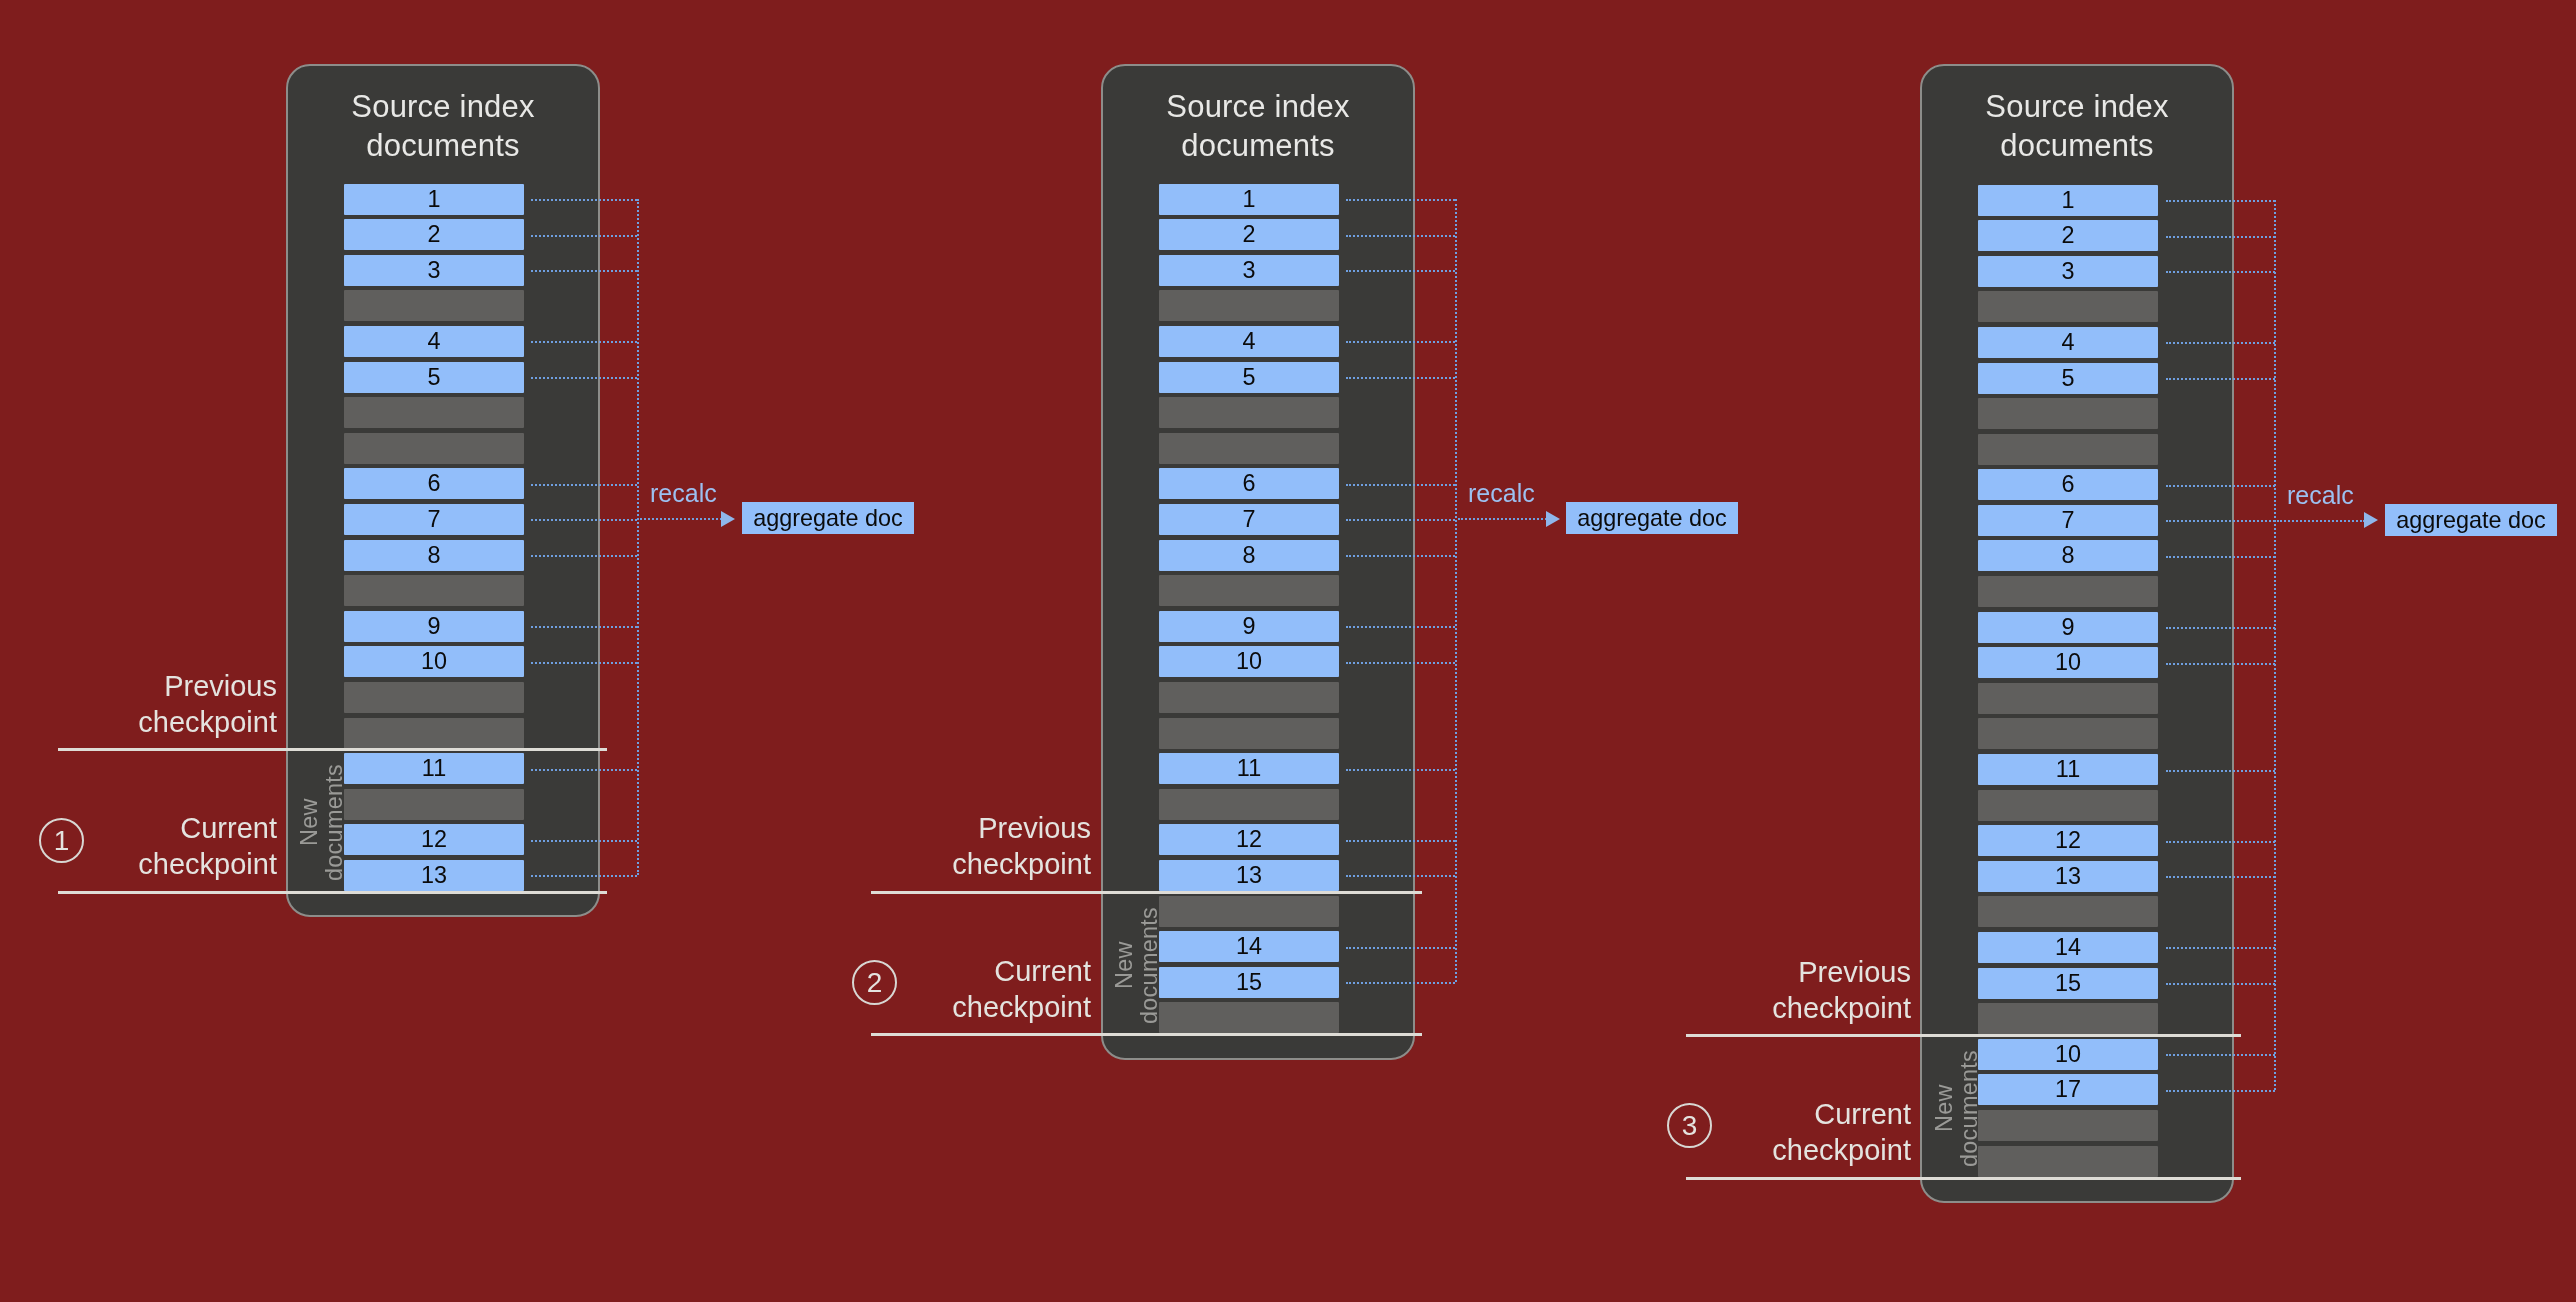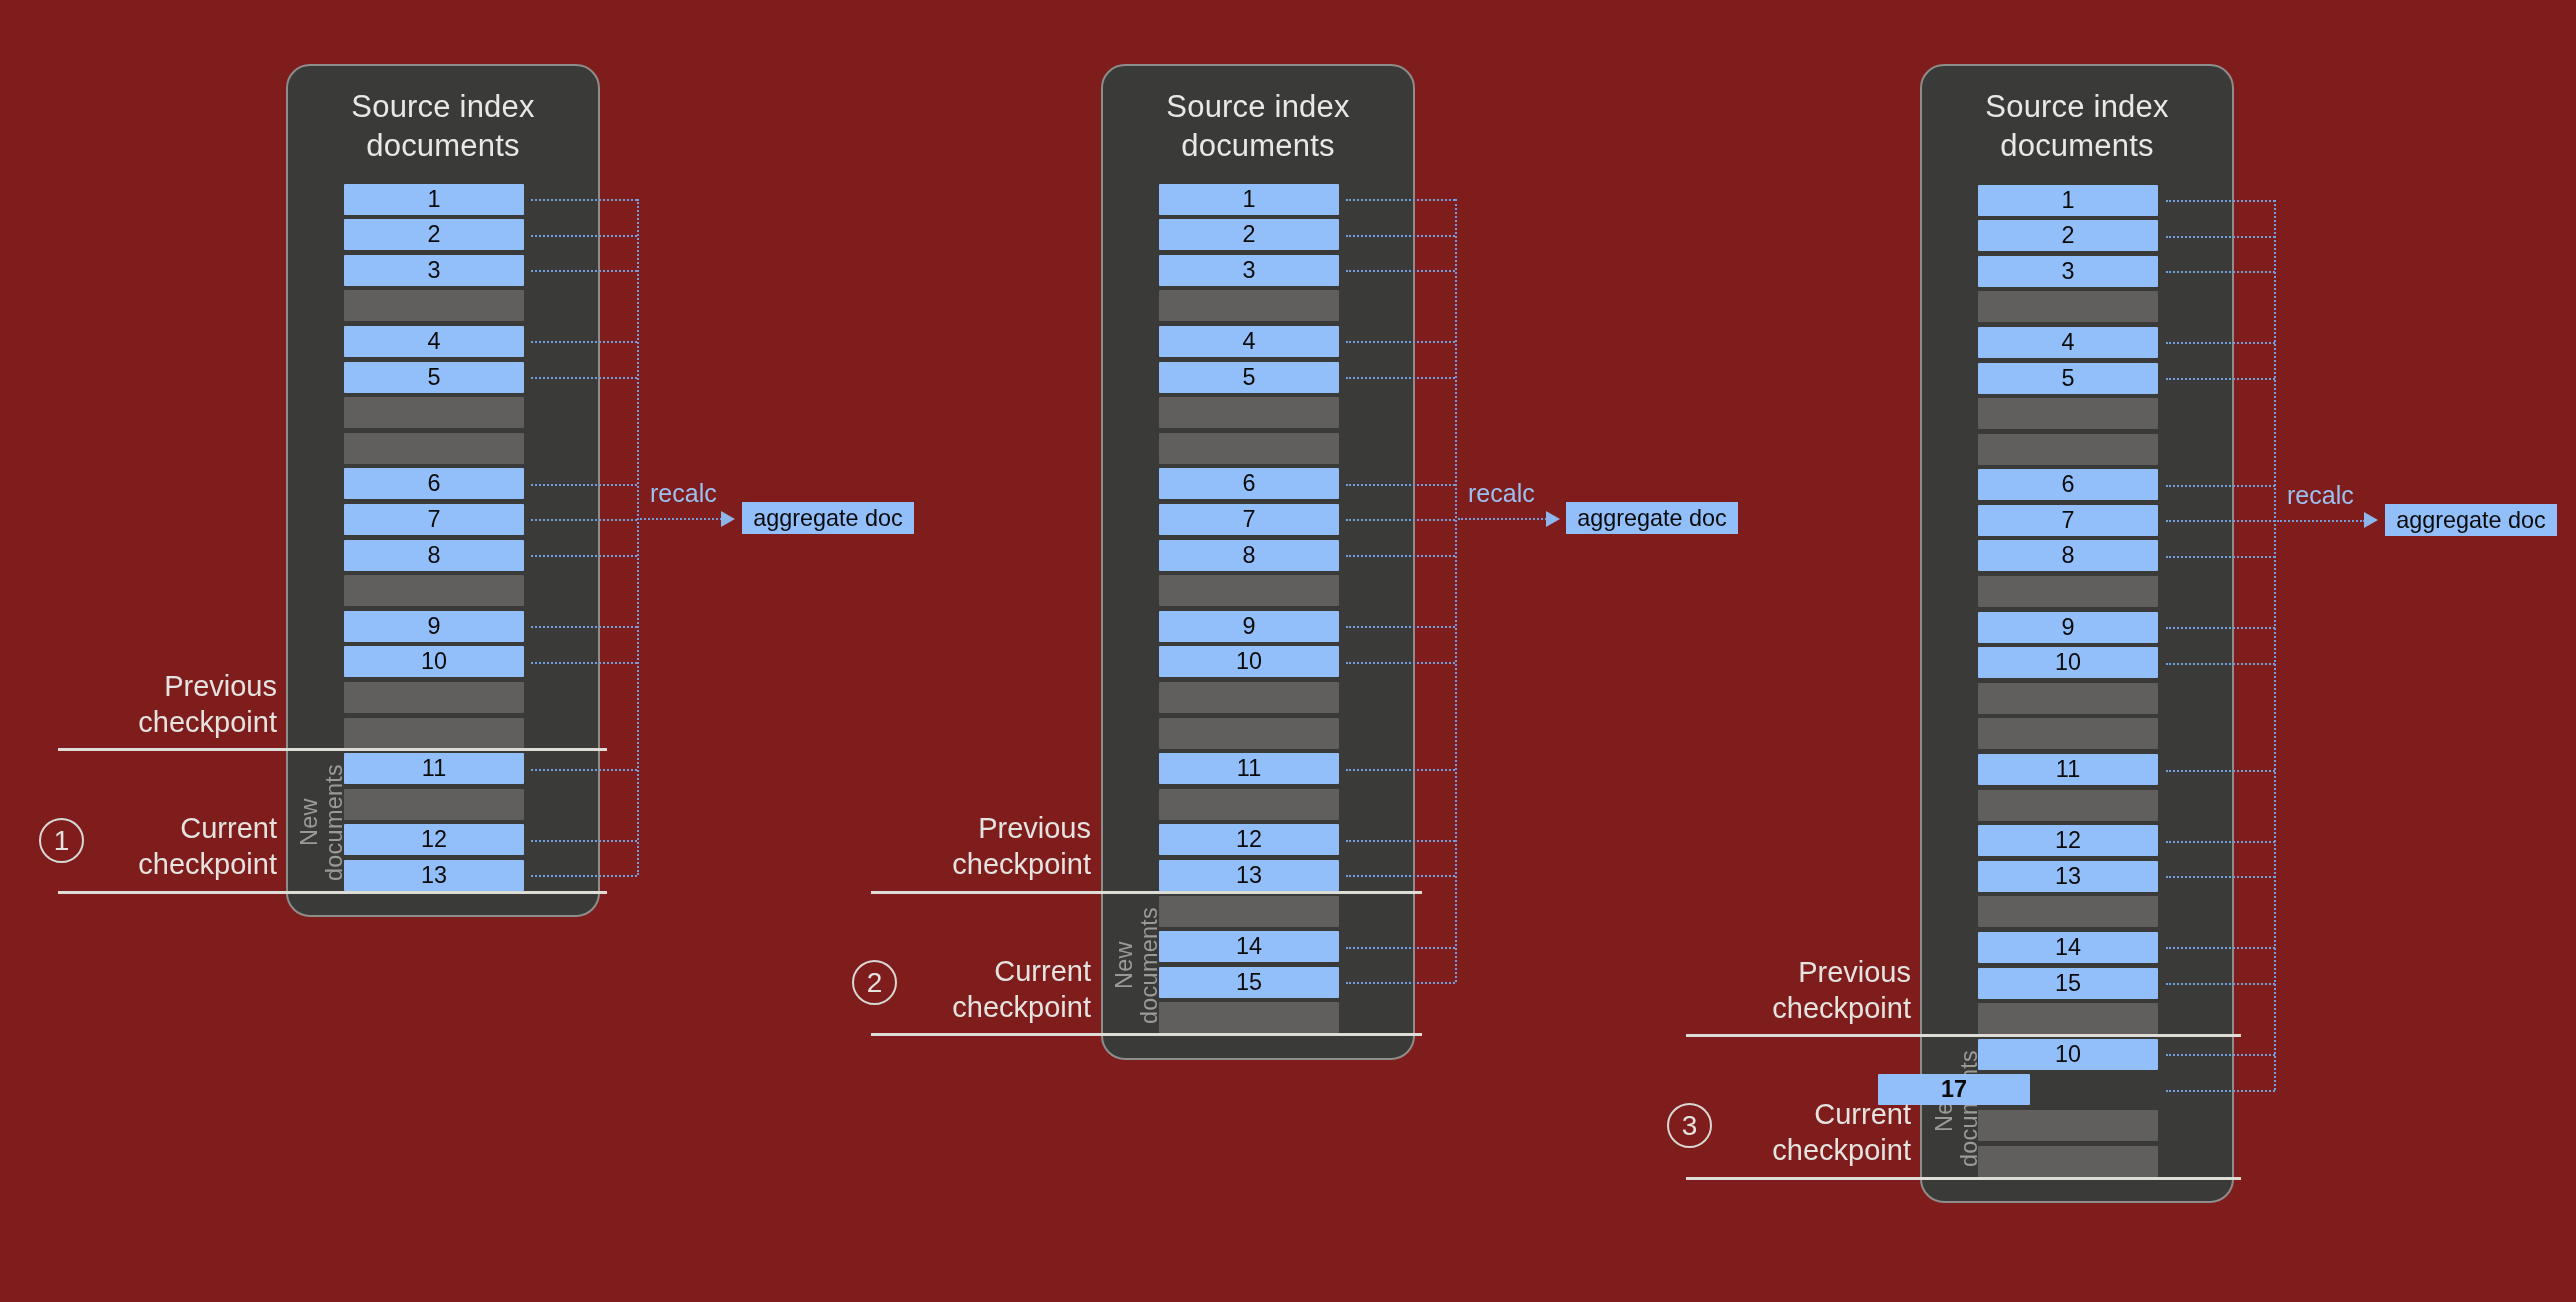--- a/index.html
+++ b/index.html
@@ -369,21 +369,21 @@
     <div class="dot-h" style="left: 2166px; top: 947px; width: 109px;"></div>
     <div class="row doc" style="left: 1978px; top: 968px; width: 180px;">
       <span class="row-label">15</span>
     </div>
     <div class="dot-h" style="left: 2166px; top: 983px; width: 109px;"></div>
     <div class="row gap" style="left: 1978px; top: 1003px; width: 180px;"></div>
     <div class="row doc" style="left: 1978px; top: 1039px; width: 180px;">
       <span class="row-label">10</span>
     </div>
     <div class="dot-h" style="left: 2166px; top: 1054px; width: 109px;"></div>
-    <div class="row doc" style="left: 1878px; top: 1074px; width: 152px; font-weight: bold;">
+    <div class="row doc" style="left: 1978px; top: 1074px; width: 180px;">
       <span class="row-label">17</span>
     </div>
     <div class="dot-h" style="left: 2166px; top: 1090px; width: 109px;"></div>
     <div class="row gap" style="left: 1978px; top: 1110px; width: 180px;"></div>
     <div class="row gap" style="left: 1978px; top: 1146px; width: 180px;"></div>
     <div class="dot-v" style="left: 2274px; top: 200px; height: 890px;"></div>
     <div class="dot-h" style="left: 2277px; top: 520px; width: 88px;"></div>
     <div class="arrow-head" style="left: 2364px; top: 512px;"></div>
     <div class="recalc-label" style="left: 2287px; top: 481px;">recalc</div>
     <div class="agg-doc" style="left: 2385px; top: 504px;">aggregate doc</div>

